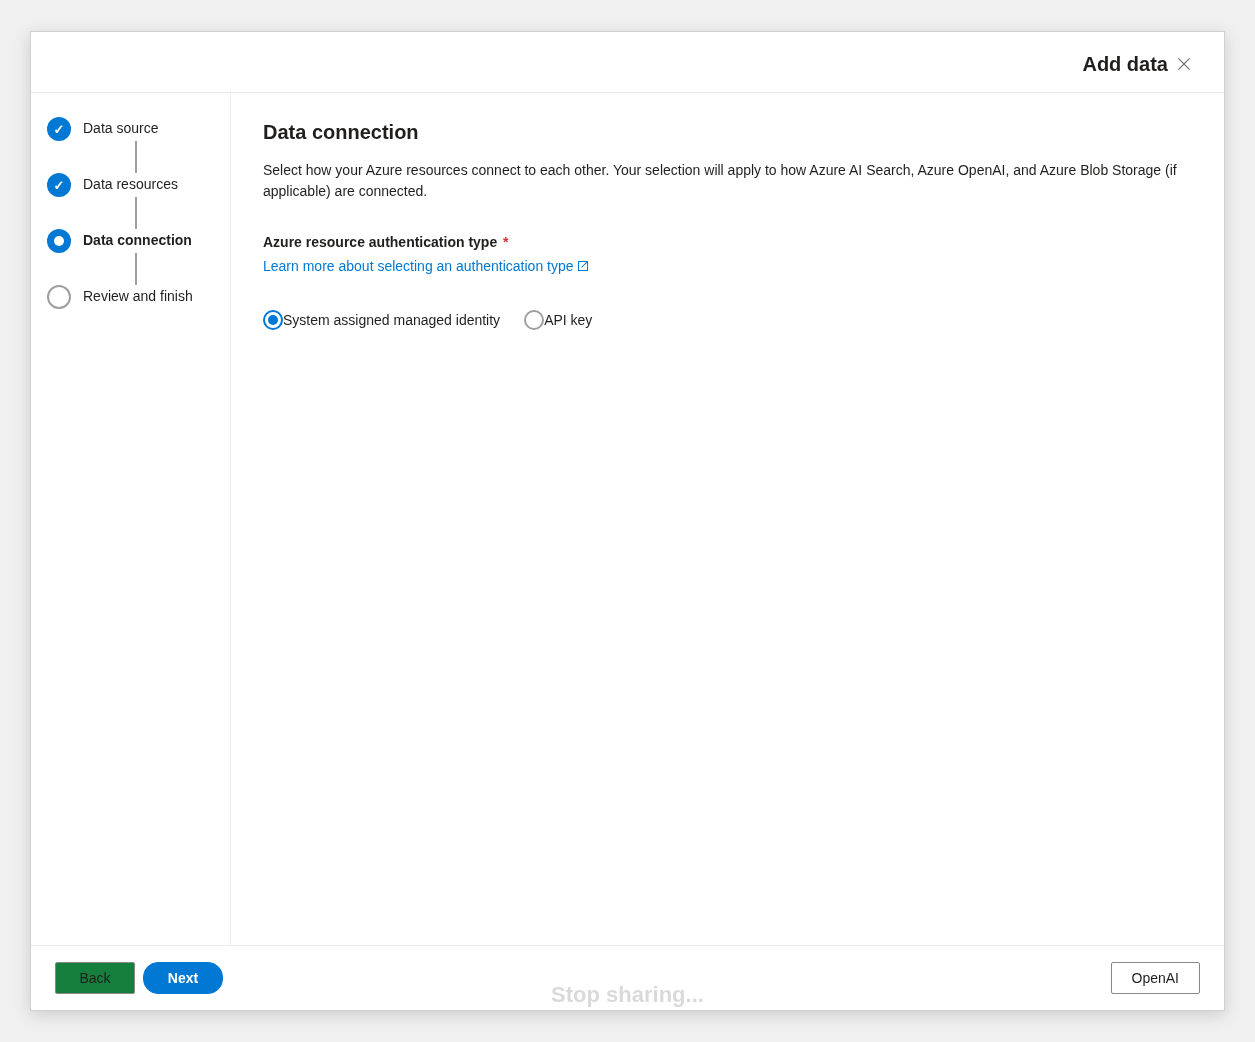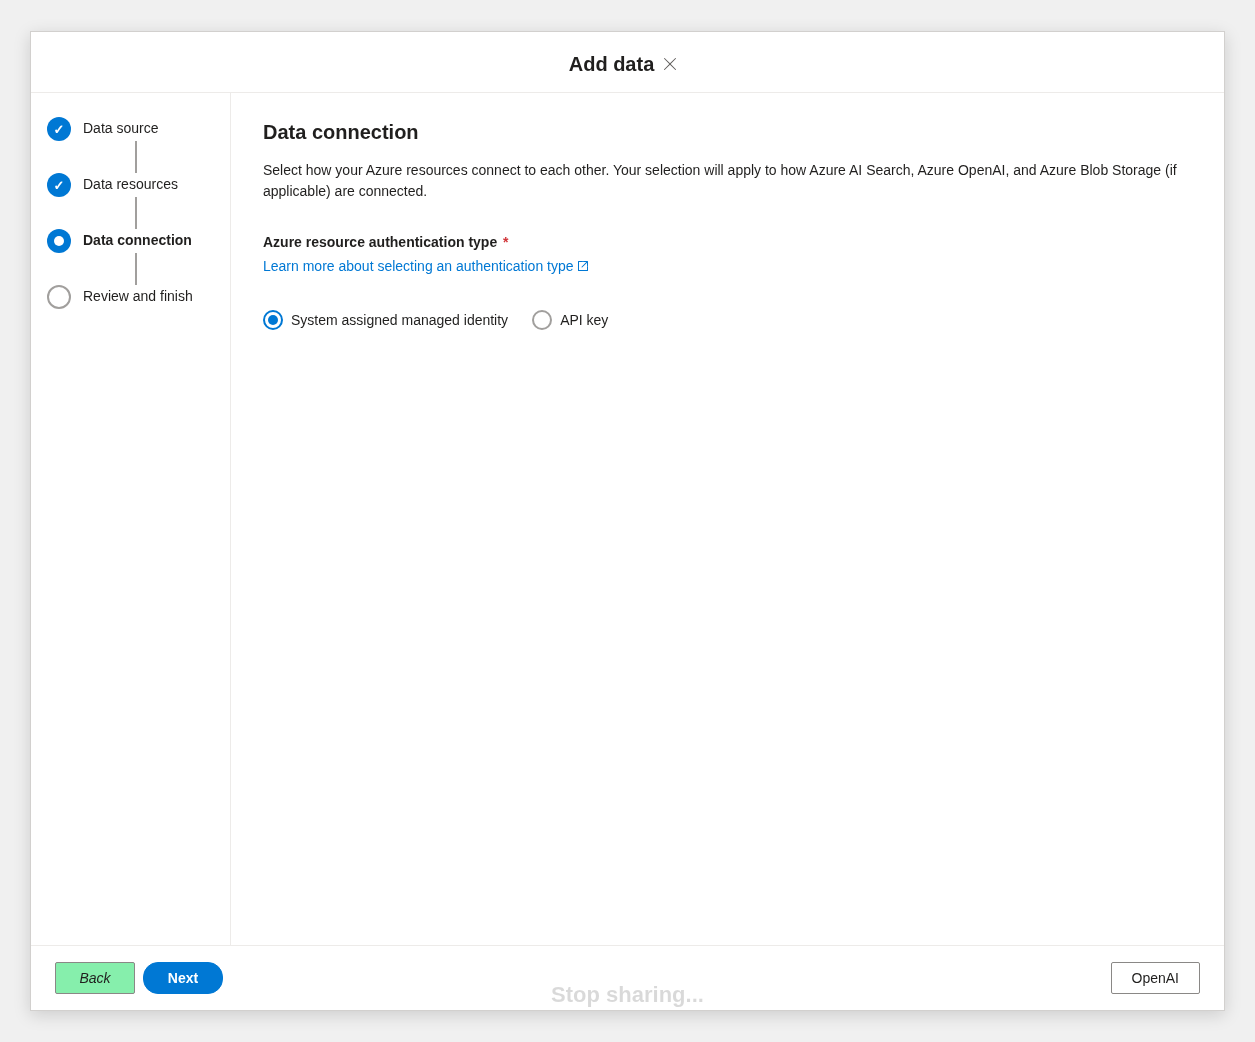--- a/index.html
+++ b/index.html
@@ -26,21 +26,21 @@
       border: 1px solid #d2d0ce;
       display: flex;
       flex-direction: column;
       position: relative;
       box-shadow: 0 4px 16px rgba(0,0,0,0.15);
     }
 
     .dialog-header {
       display: flex;
       align-items: center;
-      justify-content: center;
+      justify-content: flex-end;
       padding: 16px 24px 12px 24px;
       border-bottom: 1px solid #edebe9;
     }
 
     .dialog-title {
       font-size: 20px;
       font-weight: 600;
       color: #201f1e;
     }
 
@@ -194,21 +194,21 @@
 
     .radio-group {
       display: flex;
       align-items: center;
       gap: 24px;
     }
 
     .radio-option {
       display: flex;
       align-items: center;
-      gap: 8px;
+      gap: 0;
       cursor: pointer;
     }
 
     .radio-input {
       appearance: none;
       -webkit-appearance: none;
       width: 20px;
       height: 20px;
       border-radius: 50%;
       border: 2px solid #a19f9d;
@@ -263,24 +263,23 @@
       border-radius: 2px;
       border: 1px solid;
       min-width: 80px;
       height: 32px;
       display: flex;
       align-items: center;
       justify-content: center;
     }
 
     .btn-secondary {
-      background: #86efac;
+      background: #15803d;
       border-color: #8a8886;
       color: #201f1e;
-      font-style: italic;
     }
 
     .btn-primary {
       background: #0078d4;
       border-color: #0078d4;
       color: #ffffff;
       font-weight: 600;
       border-radius: 15px;
     }
 

